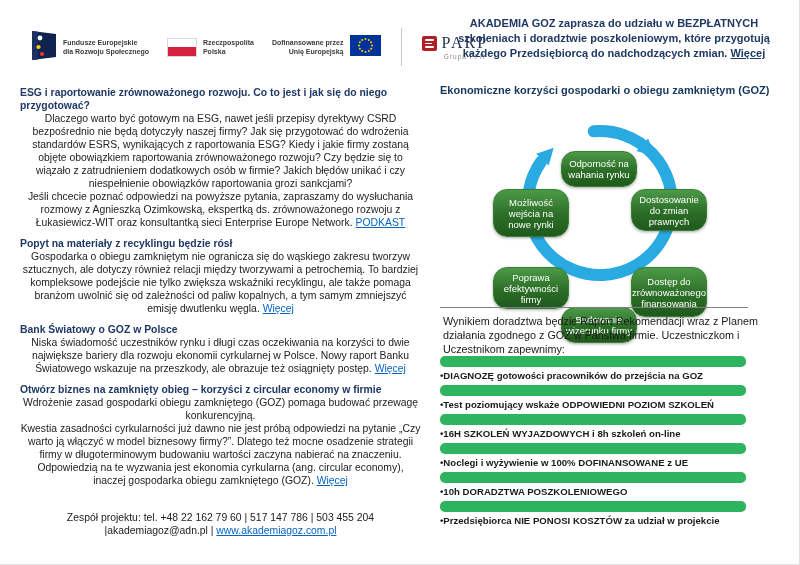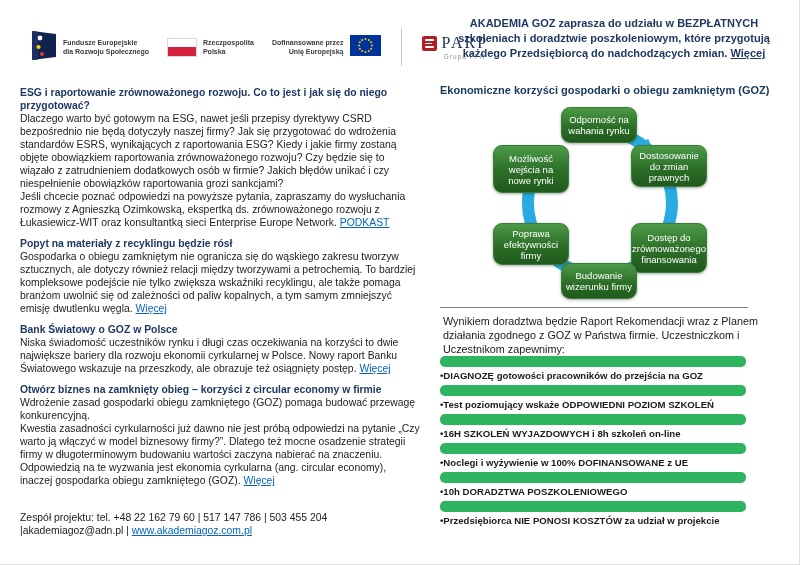--- a/index.html
+++ b/index.html
@@ -27,38 +27,38 @@
   .parp-mark{width:15px;height:15px;background:var(--parp-red);border-radius:2px;margin-right:4px;margin-top:2px;display:flex;flex-direction:column;justify-content:center;gap:2px;padding:3px;}
   .parp-mark i{display:block;height:2px;background:#fff;border-radius:1px;}
   .parp-mark i:nth-child(2){width:70%;}
   .parp-name{font-family:"Liberation Serif",serif;font-size:16px;letter-spacing:2px;color:#1d2b4f;font-weight:normal;line-height:16px;}
   .parp-sub{font-size:6.5px;color:#8a8a8a;text-align:center;letter-spacing:1px;margin-top:1px;} .gap18{width:18px;}
 
   
   .left-col{position:absolute;left:20px;top:86px;width:401px;font-size:10.4px;line-height:13px;color:#222;}
   .sec-head{font-size:10.4px;line-height:13px;font-weight:bold;color:var(--navy);margin-top:8px;}
   .sec-head.first{margin-top:0;}
-  .left-col p{margin:0;}
+  .left-col p{margin:0;text-align:center;}
   a.lnk{color:var(--link-blue);text-decoration:underline;cursor:pointer;}
   a.lnk:empty{display:none;}
   .proj-footer{margin-top:24px;}
 
   
   .promo{position:absolute;left:440px;top:16px;width:348px;text-align:center;font-size:11px;line-height:15px;font-weight:bold;color:var(--navy);}
   .promo a.lnk{color:var(--navy);}
   .diagram-title{position:absolute;left:440px;top:84px;width:348px;font-size:11px;font-weight:bold;color:#17375e;}
 
   .diagram{position:absolute;left:455px;top:102px;width:335px;height:202px;}
   .ring-svg{position:absolute;left:0;top:0;width:100%;height:100%;}
   .ring-svg .ring{fill:none;stroke:var(--ring-blue);stroke-width:12;stroke-linecap:round;}
   .ring-svg .arrow{fill:var(--ring-blue);}
   .node{position:absolute;display:flex;align-items:center;justify-content:center;text-align:center;
-        color:#fff;font-size:9.5px;line-height:11px;padding:2px 4px;border-radius:9px;
+        color:#fff;font-size:9.5px;line-height:11px;padding:2px 4px;border-radius:14px;
         background:linear-gradient(180deg,var(--node-green-top) 0%,#2c6e28 55%,var(--node-green-bottom) 100%);
-        border:1px solid #3a7d36;box-shadow:0 1px 3px rgba(0,0,0,.35);}
+        border:1px solid #3a7d36;box-shadow:0 1px 3px rgba(0,0,0,.35);margin-top:44px;}
   .n-top{left:106px;top:5px;width:76px;height:36px;}
   .n-right{left:176px;top:43px;width:76px;height:42px;}
   .n-left{left:38px;top:43px;width:76px;height:48px;}
   .n-bl{left:38px;top:121px;width:76px;height:42px;}
   .n-br{left:176px;top:121px;width:76px;height:50px;}
   .n-bottom{left:106px;top:161px;width:76px;height:36px;}
 
   .hdiv{position:absolute;left:440px;top:307px;width:308px;height:1px;background:#7f7f7f;}
   .result-text{position:absolute;left:443px;top:314px;width:316px;font-size:10.8px;line-height:14px;color:#1a1a1a;}
 

